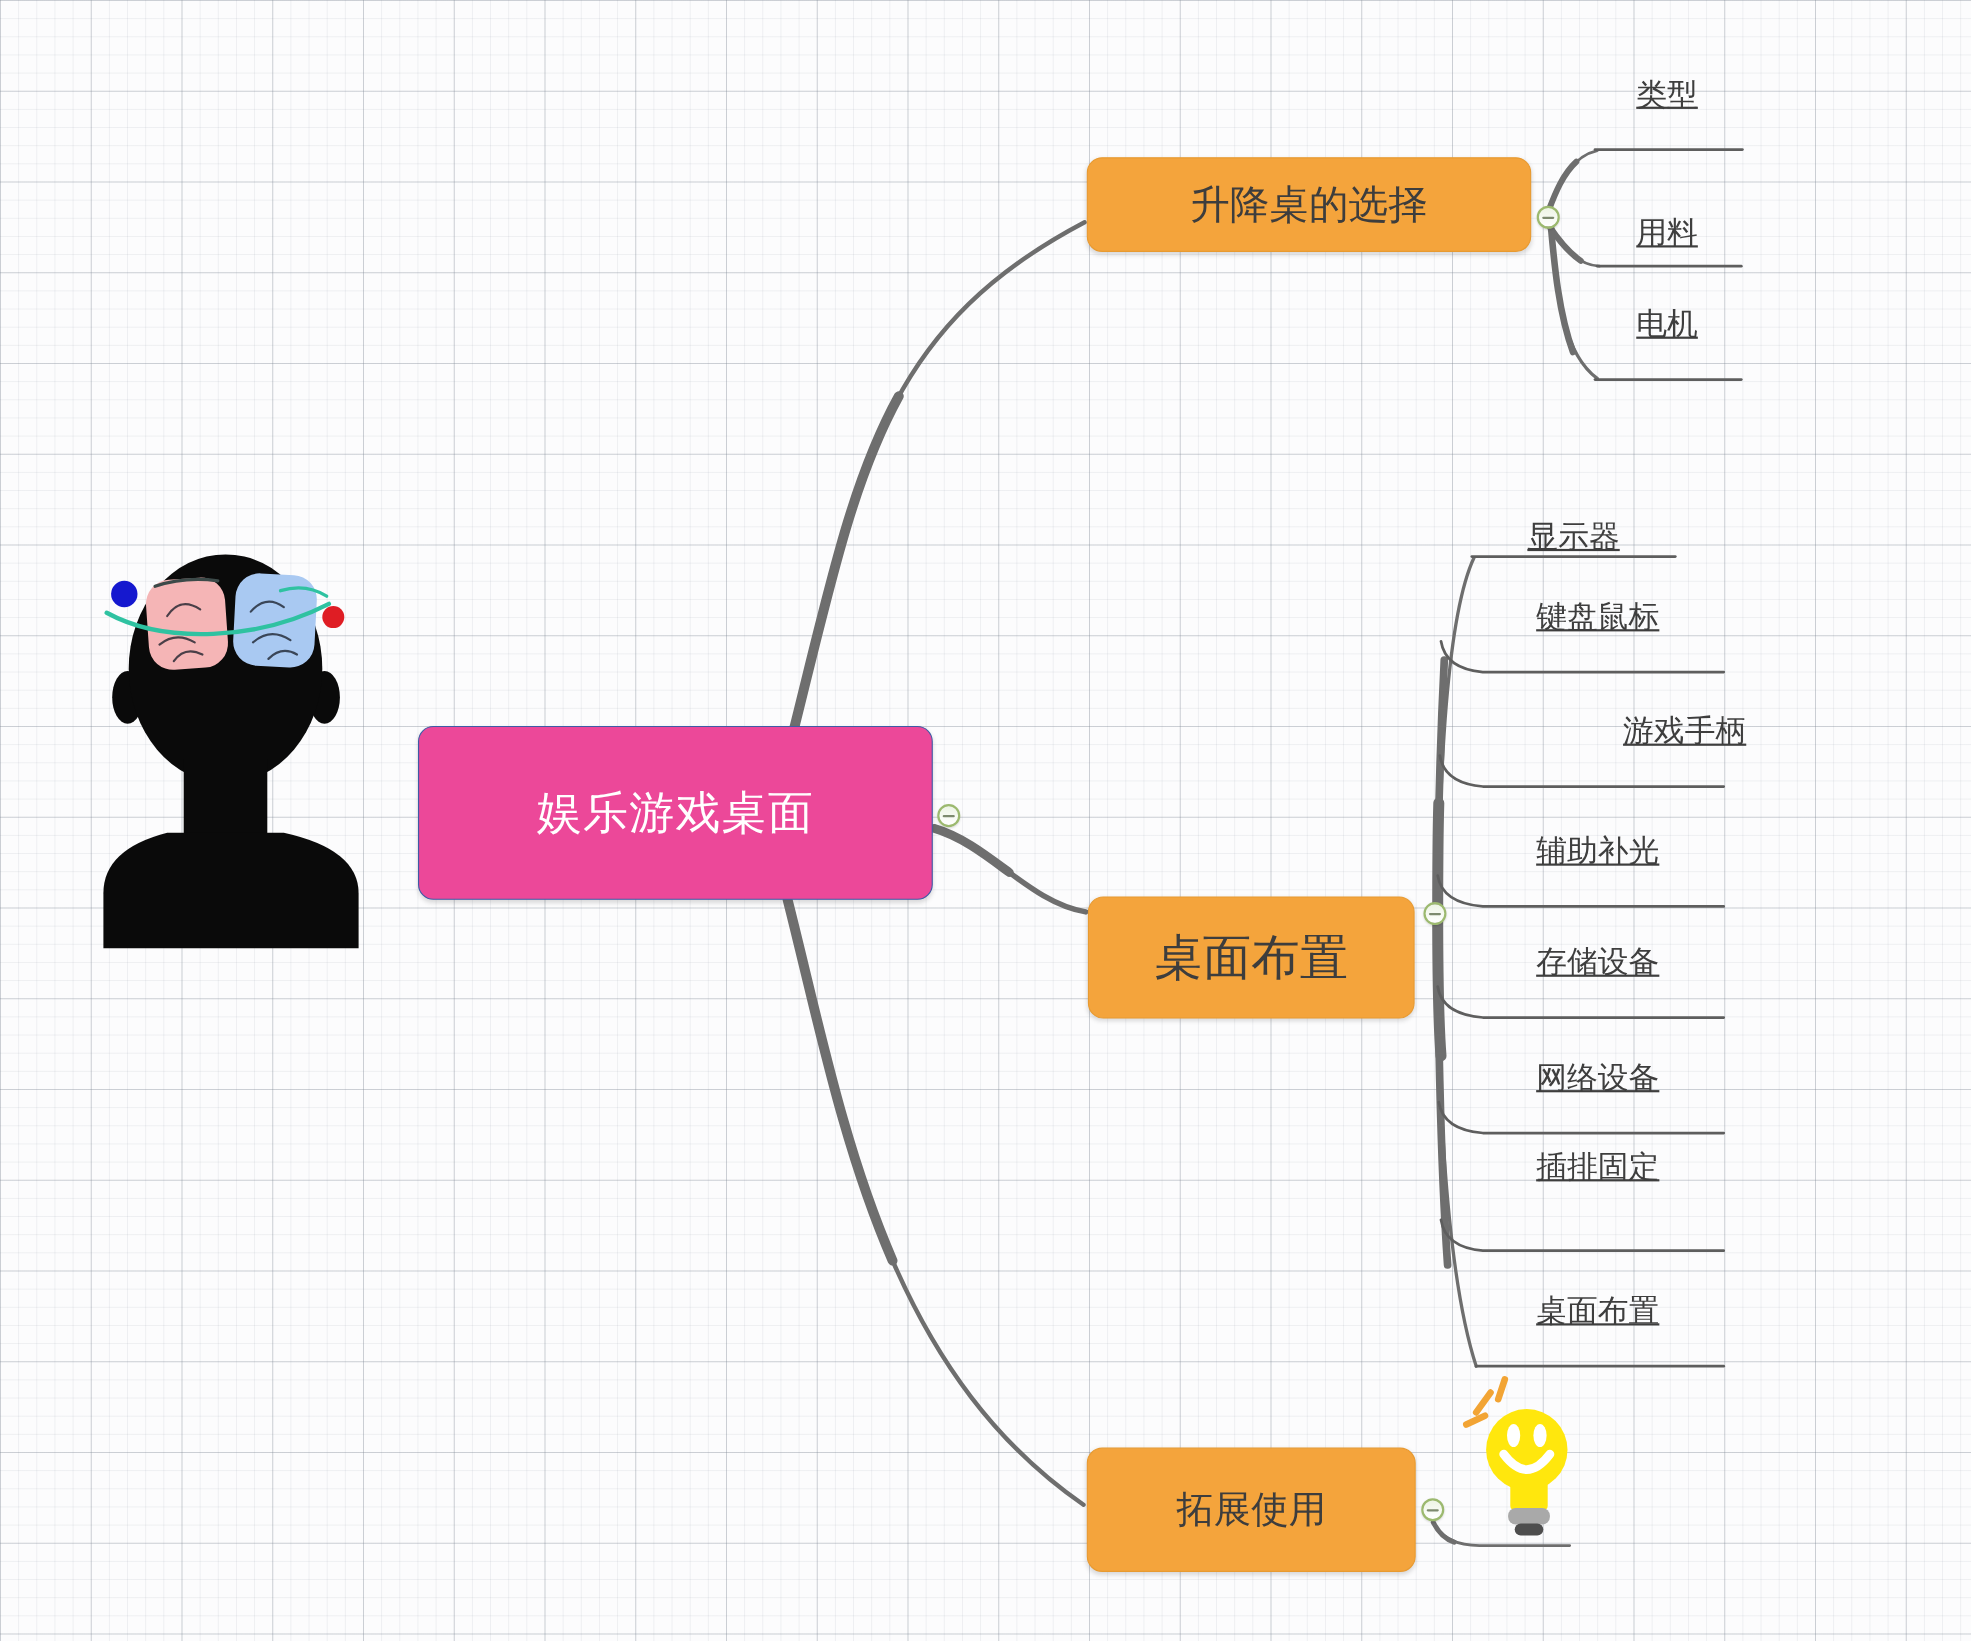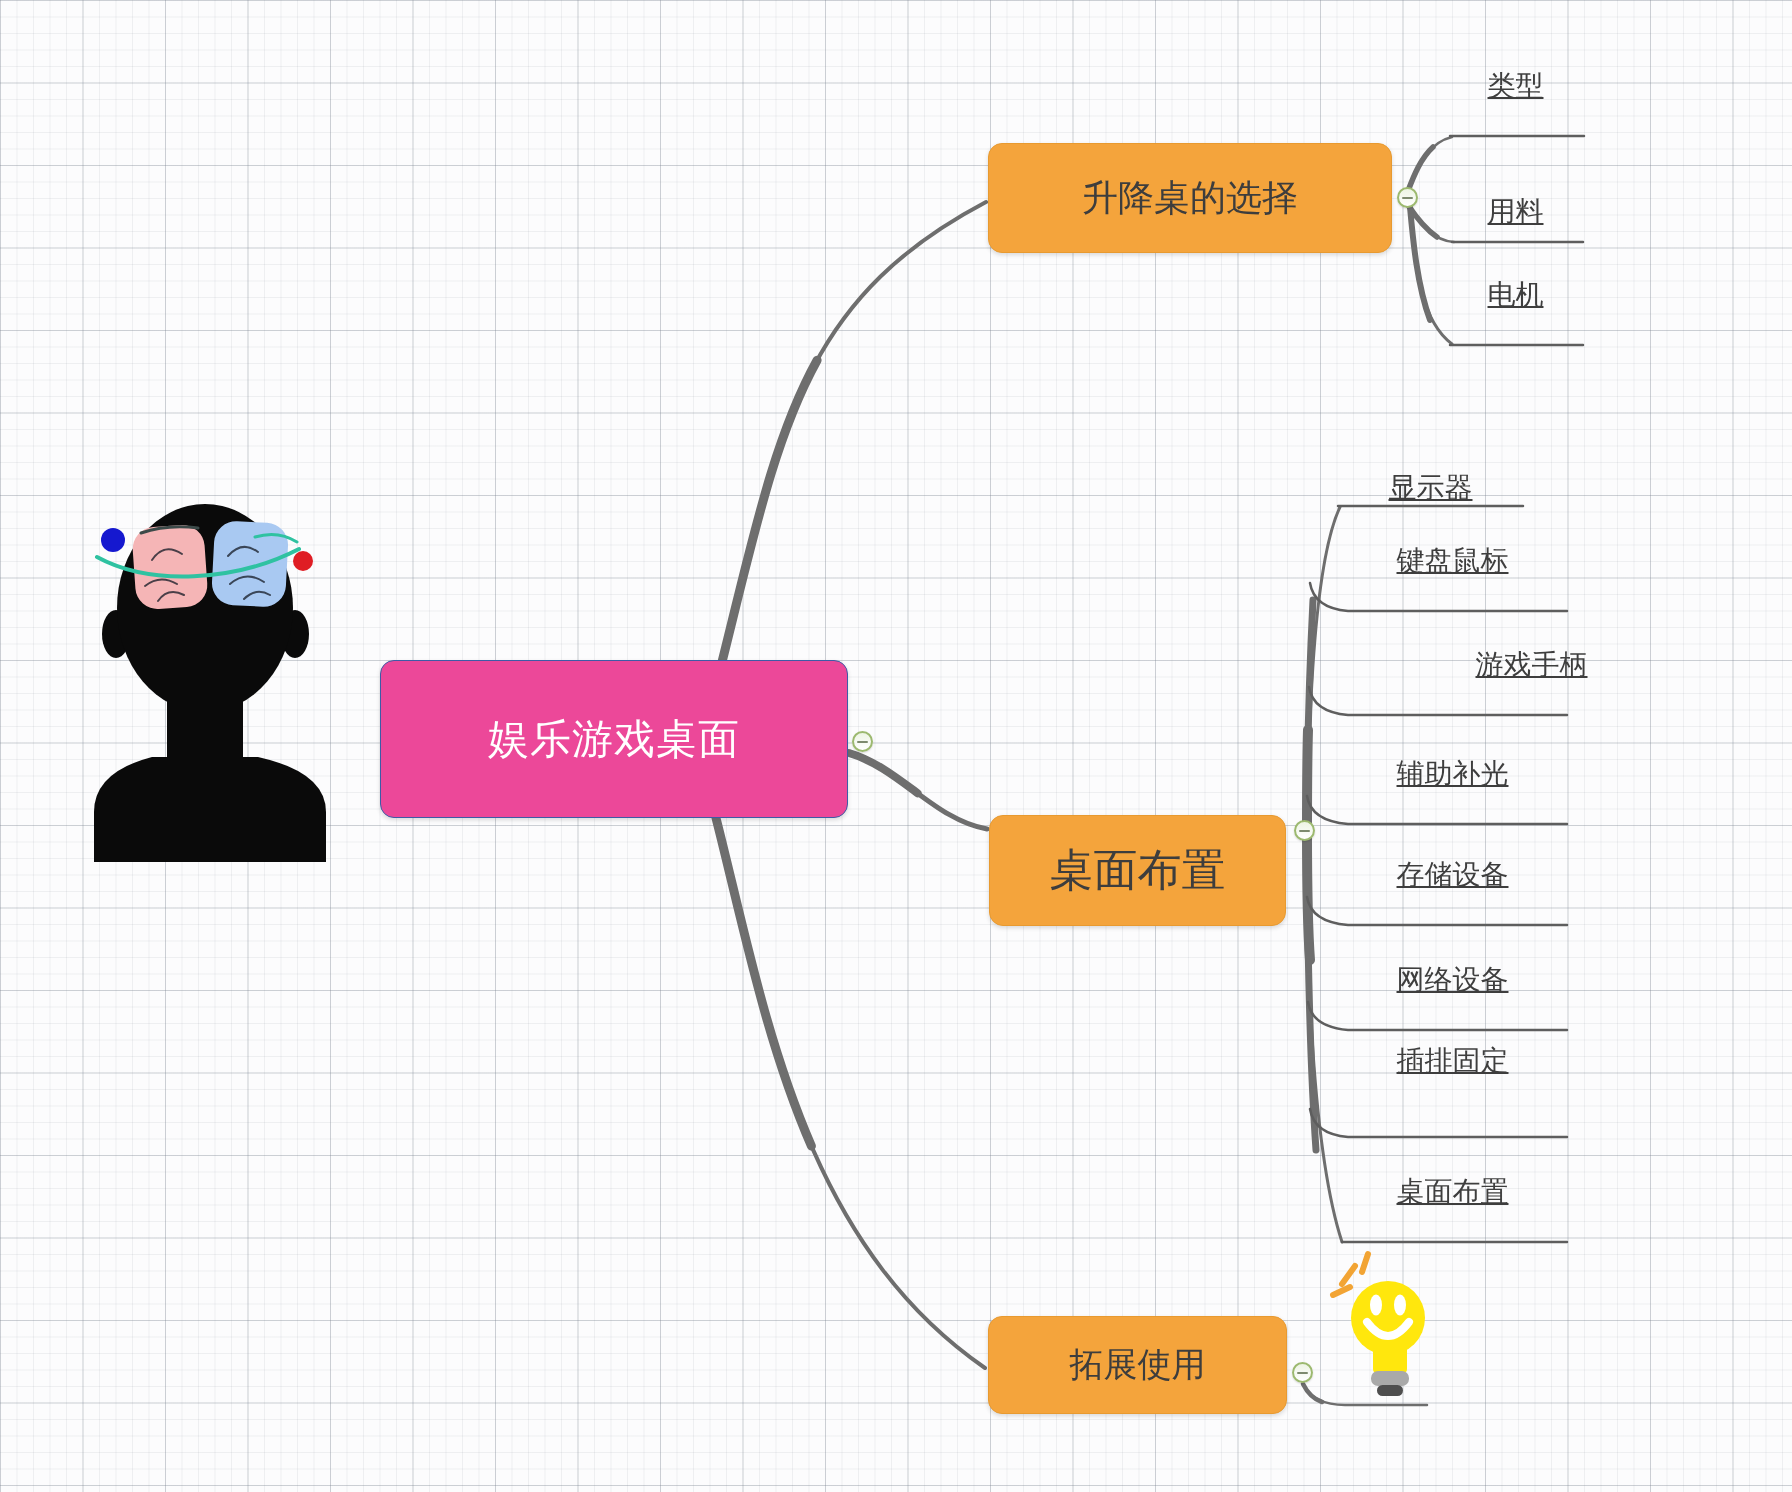--- a/index.html
+++ b/index.html
@@ -21,23 +21,23 @@
     box-shadow:0 2px 4px rgba(60,60,60,.18);
   }
   .topic-root{
     left:380px;top:660px;width:468px;height:158px;
     background:#ec4899;border:1px solid #3e5ba6;
     color:#ffffff;font-size:41px;letter-spacing:1px;
   }
   .topic-branch{
     background:#f4a43c;border:1px solid #e89a30;color:#3d3d3d;
   }
-  .topic-branch-0{left:988px;top:143px;width:404px;height:110px;font-size:36px;}
+  .topic-branch-0{left:988px;top:143px;width:404px;height:86px;font-size:36px;}
   .topic-branch-1{left:989px;top:775px;width:297px;height:111px;font-size:44px;margin-top:40px;}
-  .topic-branch-2{left:988px;top:1316px;width:299px;height:98px;font-size:34px;}
+  .topic-branch-2{left:988px;top:1316px;width:299px;height:113px;font-size:34px;}
   .collapse-btn{
     position:absolute;width:21px;height:21px;border-radius:50%;
     background:linear-gradient(#edf4e4,#ffffff);
     border:2px solid #9cb96f;box-sizing:border-box;cursor:pointer;
     display:flex;align-items:center;justify-content:center;
     box-shadow:0 1px 2px rgba(0,0,0,.15);
   }
   .minus{width:11px;height:2px;background:#7d8a6e;border-radius:1px;}
   .child-label{
     position:absolute;height:40px;display:flex;align-items:center;justify-content:center;

